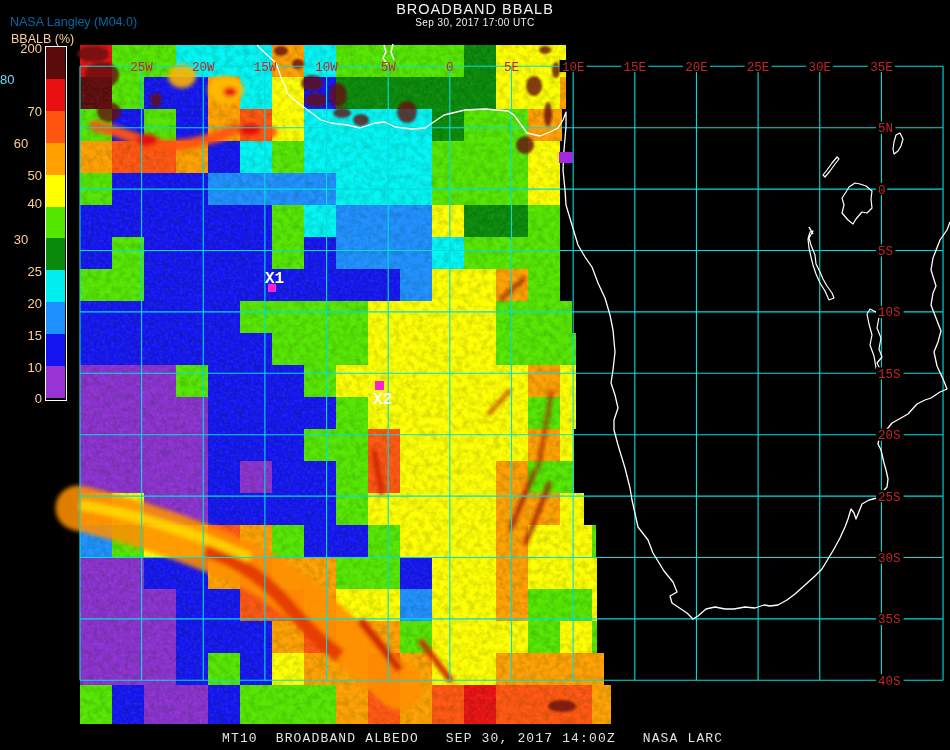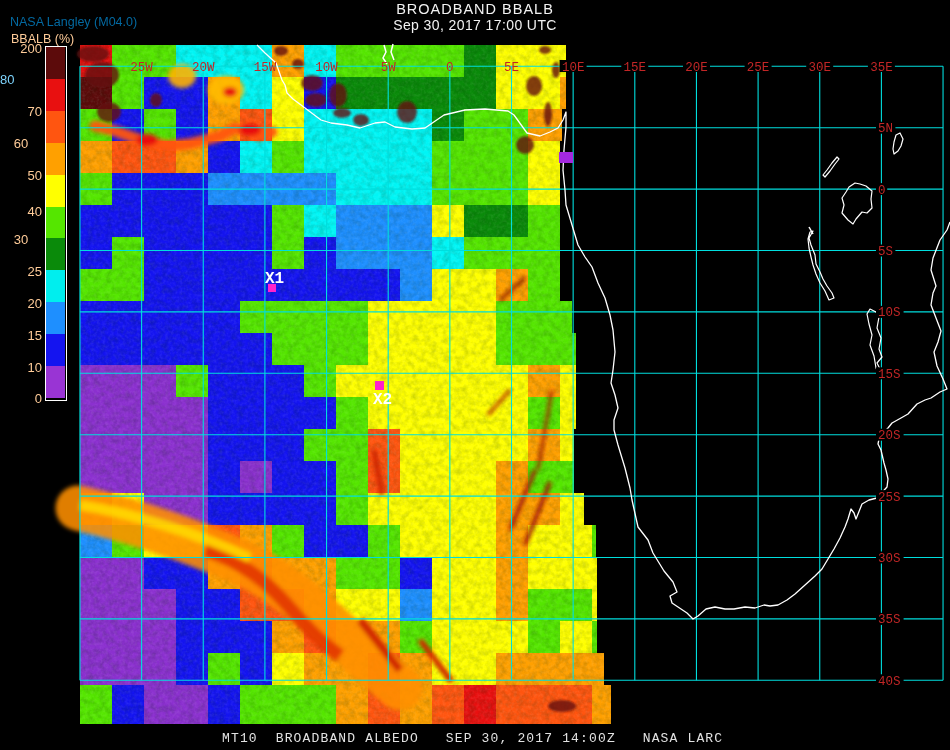--- a/index.html
+++ b/index.html
@@ -1,41 +1,41 @@
 <!DOCTYPE html>
 <html><head><meta charset="utf-8">
 <style>
 html,body{margin:0;padding:0;background:#000;width:950px;height:750px;overflow:hidden}
 .t1{position:absolute;left:0;width:950px;text-align:center;color:#f2f2f2;font:14.5px "Liberation Sans",sans-serif;letter-spacing:1px}
 .rl{font:12.5px "Liberation Mono",monospace;fill:#c22626}
 .xl{font:bold 16px "Liberation Mono",monospace;fill:#ffffff}
 </style></head>
 <body>
 <div class="t1" style="top:1px">BROADBAND BBALB</div>
-<div class="t1" style="top:17px;font-size:14px;letter-spacing:0.4px">Sep 30, 2017 17:00 UTC</div>
+<div class="t1" style="top:17px;font-size:10px;letter-spacing:0.4px">Sep 30, 2017 17:00 UTC</div>
 <div style="position:absolute;left:10px;top:15px;color:#0369a1;font:12.5px 'Liberation Sans',sans-serif">NASA Langley (M04.0)</div>
 <div style="position:absolute;left:11px;top:32px;color:#ffcc99;font:12.5px 'Liberation Sans',sans-serif">BBALB (%)</div>
 <div style="position:absolute;left:44.5px;top:45.5px;width:20.5px;height:353.5px;border:1px solid #fff"></div>
 <div style="position:absolute;left:46px;top:47.0px;width:19px;height:32px;background:#5c0b0b"></div>
 <div style="position:absolute;left:46px;top:78.9px;width:19px;height:32px;background:#e81010"></div>
 <div style="position:absolute;left:46px;top:110.8px;width:19px;height:32px;background:#ff5510"></div>
 <div style="position:absolute;left:46px;top:142.7px;width:19px;height:32px;background:#ffa000"></div>
 <div style="position:absolute;left:46px;top:174.6px;width:19px;height:32px;background:#ffff00"></div>
 <div style="position:absolute;left:46px;top:206.5px;width:19px;height:32px;background:#55e600"></div>
 <div style="position:absolute;left:46px;top:238.4px;width:19px;height:32px;background:#0a8a0a"></div>
 <div style="position:absolute;left:46px;top:270.3px;width:19px;height:32px;background:#00eeee"></div>
 <div style="position:absolute;left:46px;top:302.2px;width:19px;height:32px;background:#1e8fff"></div>
 <div style="position:absolute;left:46px;top:334.1px;width:19px;height:32px;background:#1414f0"></div>
 <div style="position:absolute;left:46px;top:366.0px;width:19px;height:32px;background:#9934d4"></div>
 <div style="position:absolute;left:0;top:40.5px;width:42px;text-align:right;color:#ffcc99;font:13px 'Liberation Sans',sans-serif">200</div>
 <div style="position:absolute;left:0;top:72.4px;width:42px;color:#7dd3fc;font:13px 'Liberation Sans',sans-serif">80</div>
 <div style="position:absolute;left:0;top:104.3px;width:42px;text-align:right;color:#ffcc99;font:13px 'Liberation Sans',sans-serif">70</div>
 <div style="position:absolute;left:0;top:136.2px;width:42px;text-align:center;color:#ffcc99;font:13px 'Liberation Sans',sans-serif">60</div>
 <div style="position:absolute;left:0;top:168.1px;width:42px;text-align:right;color:#ffcc99;font:13px 'Liberation Sans',sans-serif">50</div>
-<div style="position:absolute;left:0;top:204px;width:42px;text-align:right;color:#ffcc99;font:13px 'Liberation Sans',sans-serif">40</div>
+<div style="position:absolute;left:0;top:196px;width:42px;text-align:right;color:#ffcc99;font:13px 'Liberation Sans',sans-serif">40</div>
 <div style="position:absolute;left:0;top:231.9px;width:42px;text-align:center;color:#ffcc99;font:13px 'Liberation Sans',sans-serif">30</div>
 <div style="position:absolute;left:0;top:263.8px;width:42px;text-align:right;color:#ffcc99;font:13px 'Liberation Sans',sans-serif">25</div>
 <div style="position:absolute;left:0;top:295.7px;width:42px;text-align:right;color:#ffcc99;font:13px 'Liberation Sans',sans-serif">20</div>
 <div style="position:absolute;left:0;top:327.6px;width:42px;text-align:right;color:#ffcc99;font:13px 'Liberation Sans',sans-serif">15</div>
 <div style="position:absolute;left:0;top:359.5px;width:42px;text-align:right;color:#ffcc99;font:13px 'Liberation Sans',sans-serif">10</div>
 <div style="position:absolute;left:0;top:391.4px;width:42px;text-align:right;color:#ffcc99;font:13px 'Liberation Sans',sans-serif">0</div>
 <svg width="950" height="750" viewBox="0 0 950 750" style="position:absolute;left:0;top:0">
 <defs>
 <filter id="spk" x="0" y="0" width="100%" height="100%">
   <feTurbulence type="fractalNoise" baseFrequency="0.16" numOctaves="3" seed="7" result="n"></feTurbulence>

